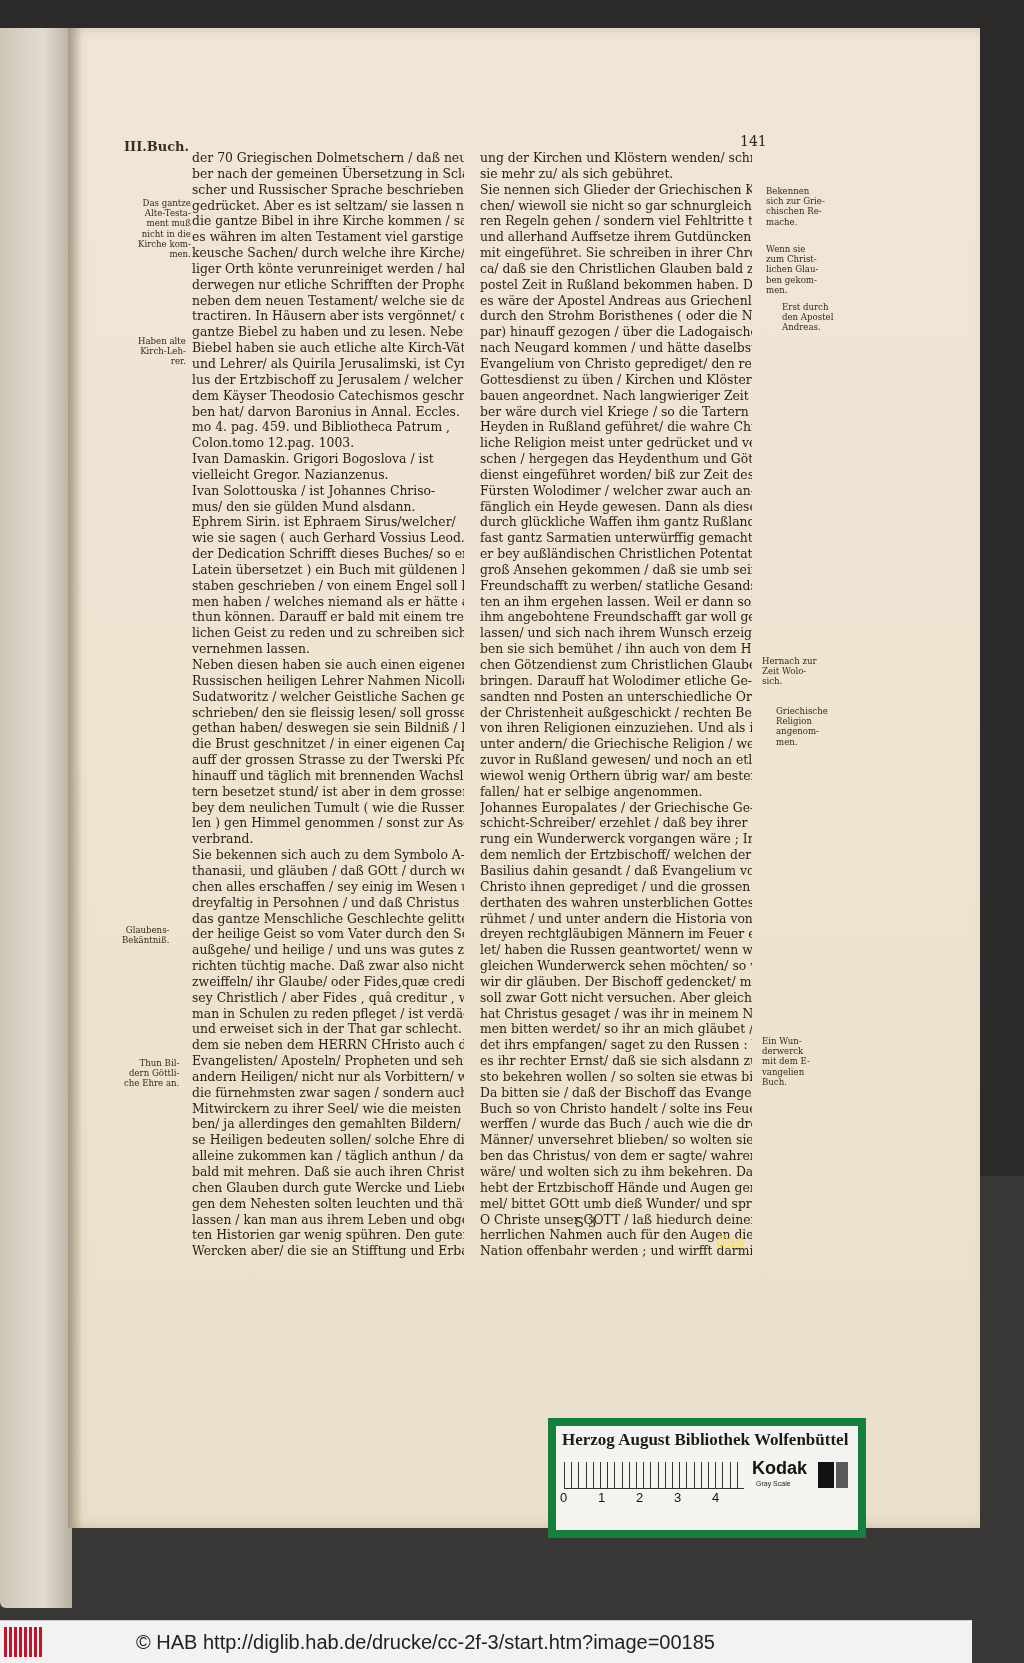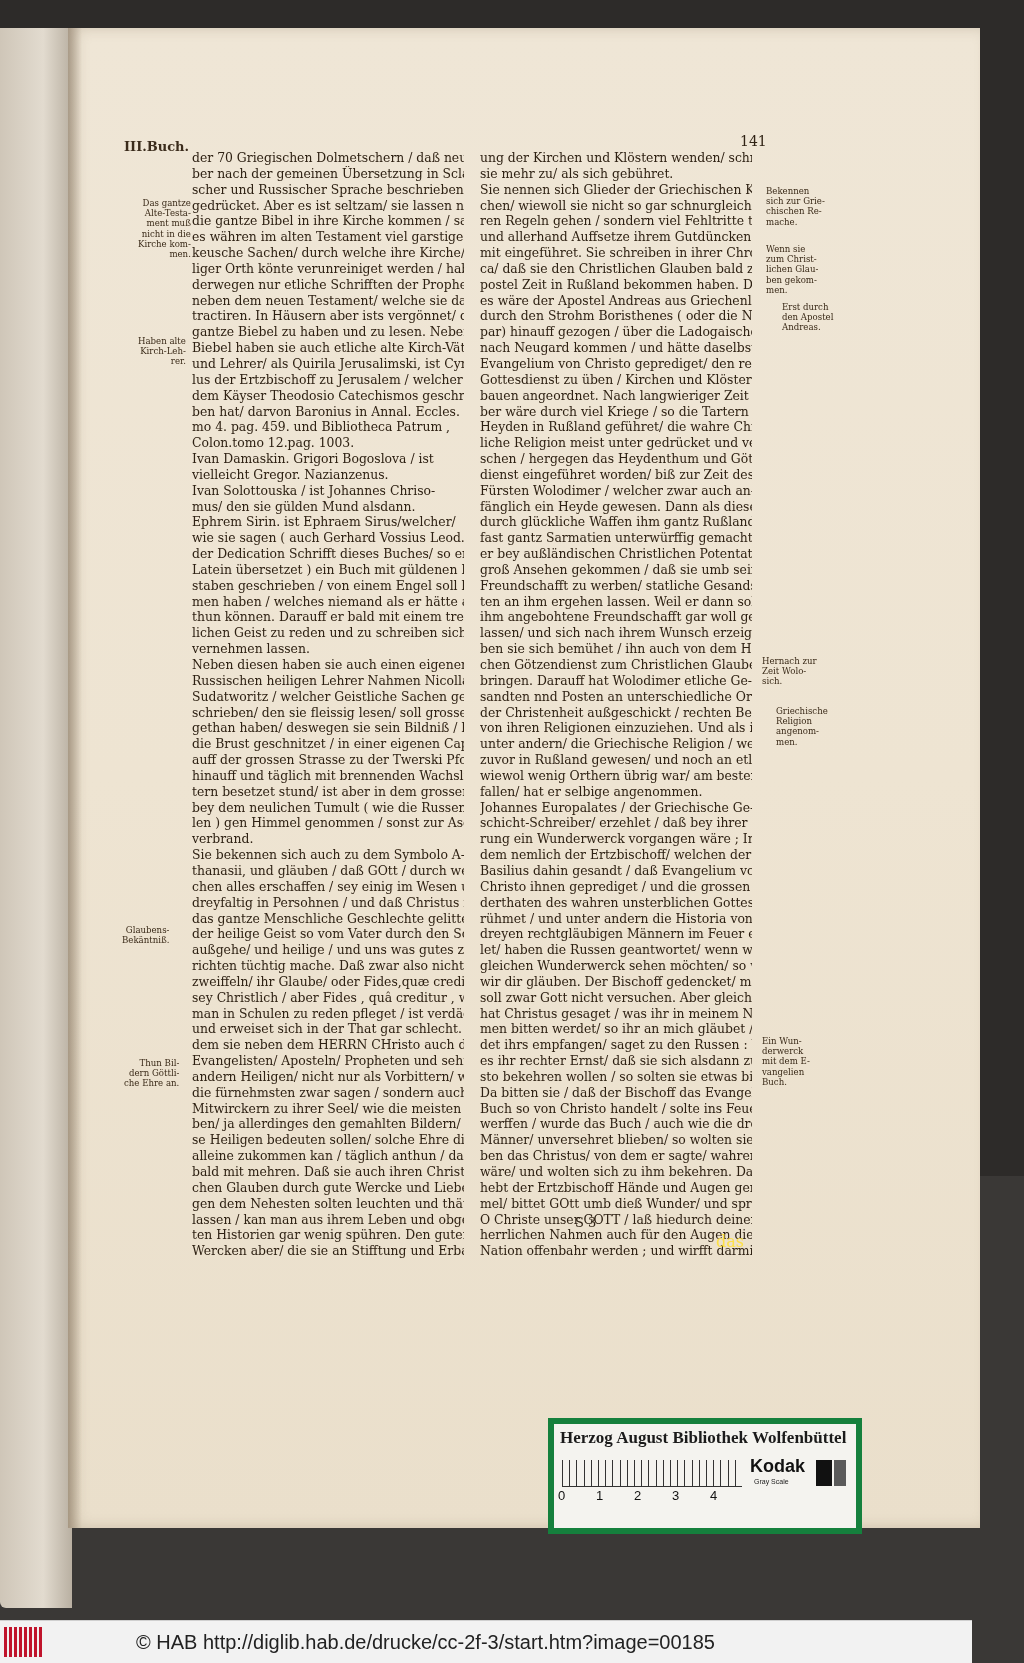--- a/index.html
+++ b/index.html
@@ -32,21 +32,21 @@
   .col-right { left:480px; top:150px; width:272px; }
 
   .gloss { position:absolute; font-size:8.6px; line-height:10.2px; color:#3a2a18; font-weight:normal; }
   .gloss .line { display:block; white-space:nowrap; }
 
   .signature { position:absolute; top:1215px; left:575px; font-size:13px; color:#2e2113; }
   .catchword { position:absolute; top:1232px; left:716px; font-size:16px; color:#fde047; }
 
   .stamp-card {
     position:absolute; left:548px; top:1418px; width:302px; height:104px;
-    background:#f4f3ef; border:6px solid #15803d;
+    background:#f4f3ef; border:8px solid #15803d;
   }
   .stamp-title { position:absolute; left:6px; top:4px; font-family:"Liberation Serif", serif; font-size:17px; font-weight:bold; color:#1b1b1b; white-space:nowrap; }
   .ruler { position:absolute; left:8px; top:36px; width:180px; height:26px;
     background:repeating-linear-gradient(90deg,#333 0 1px,transparent 1px 7.2px);
     border-bottom:1px solid #333; }
   .ruler-nums { position:absolute; left:4px; top:64px; width:190px; font-family:"Liberation Sans", sans-serif; font-size:13px; color:#111; }
   .ruler-nums span { position:absolute; }
   .kodak { position:absolute; left:196px; top:32px; font-family:"Liberation Sans", sans-serif; font-size:18px; font-weight:bold; color:#111; }
   .grayscale-label { position:absolute; left:200px; top:54px; font-family:"Liberation Sans", sans-serif; font-size:7px; color:#222; }
   .gray-swatch { position:absolute; left:262px; top:36px; width:16px; height:26px; background:#111; }

